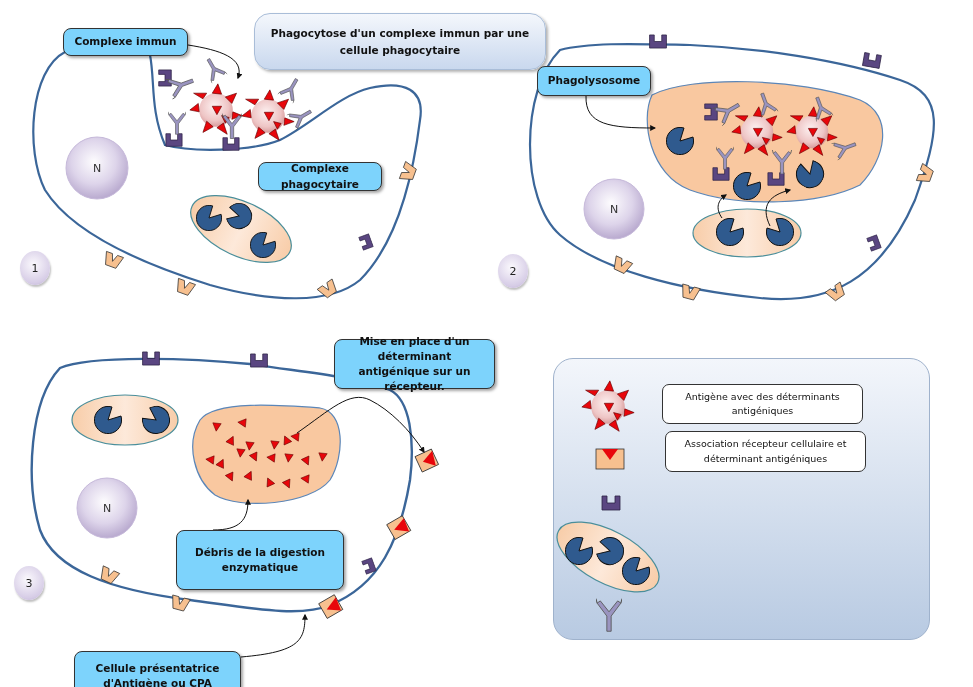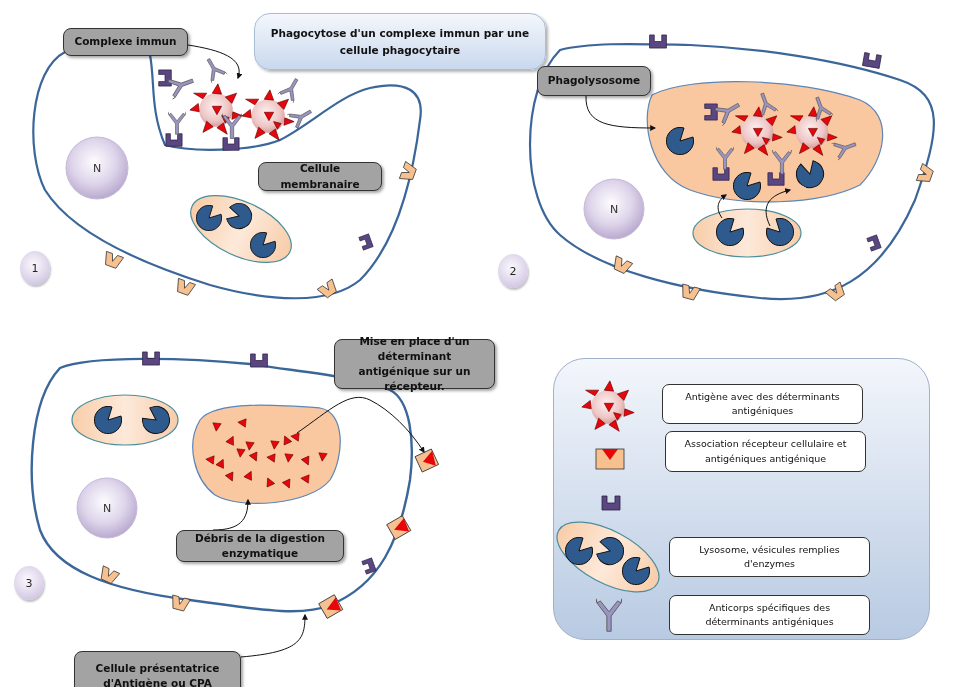--- a/index.html
+++ b/index.html
@@ -1,23 +1,23 @@
 <!DOCTYPE html>
 <html><head>
 <meta charset="utf-8">
 <style>
   html,body{margin:0;padding:0;background:#fff;}
   body{width:973px;height:687px;position:relative;overflow:hidden;font-family:"DejaVu Sans",sans-serif;}
   #art{position:absolute;left:0;top:0;}
-  .box{position:absolute;background:#a3a3a3;border:1.3px solid #333;border-radius:8px;box-shadow:2px 2px 3px rgba(0,0,0,.35);
+  .box{position:absolute;background:#7dd3fc;border:1.3px solid #333;border-radius:8px;box-shadow:2px 2px 3px rgba(0,0,0,.35);
        display:flex;align-items:center;justify-content:center;text-align:center;font-size:10.5px;font-weight:bold;color:#111;line-height:1.45;box-sizing:border-box;padding:2px 6px;}
   .title{position:absolute;left:254px;top:13px;width:292px;height:57px;border:1px solid #a9bdd8;border-radius:16px;
          background:linear-gradient(#f4f7fc,#c9d8ee);box-shadow:2px 2px 3px rgba(0,0,0,.3);display:flex;align-items:center;justify-content:center;
          text-align:center;font-size:10.5px;font-weight:bold;line-height:1.55;color:#111;box-sizing:border-box;padding:2px 8px;}
-  .legend{position:absolute;left:553px;top:358px;width:377px;height:282px;border:1.5px solid #9fb2cc;border-radius:32px;
+  .legend{position:absolute;left:553px;top:358px;width:377px;height:282px;border:1.5px solid #9fb2cc;border-radius:20px;
           background:linear-gradient(#f3f6fb,#b8cae2);box-sizing:border-box;}
   .lg{position:absolute;background:#fff;border:1.3px solid #333;border-radius:7px;display:flex;align-items:center;justify-content:center;
       text-align:center;font-size:9.5px;color:#111;line-height:1.5;box-sizing:border-box;padding:2px 6px;}
   .num{position:absolute;width:30px;height:34px;border-radius:50%;background:radial-gradient(circle at 45% 40%,#fbf9fd,#d6cce6 70%,#b6a8cc);
        box-shadow:1px 2px 2px rgba(0,0,0,.25);display:flex;align-items:center;justify-content:center;font-size:11px;color:#222;}
 </style>
 </head>
 <body>
 
 <svg id="art" width="973" height="687" viewBox="0 0 973 687">
@@ -189,24 +189,24 @@
     <path d="M297,433 C330,410 350,390 370,400 C390,410 410,430 424,452" fill="none" stroke="#111" marker-end="url(#arr)"></path>
     <path d="M213,530 C240,530 248,520 248,500" fill="none" stroke="#111" marker-end="url(#arr)"></path>
     <path d="M241,657 C300,652 305,640 305,615" fill="none" stroke="#111" marker-end="url(#arr)"></path>
   </g>
 
 </svg>
 
 <div class="title">Phagocytose d'un complexe immun par une cellule phagocytaire</div>
 
 <div class="box" style="left:63px;top:28px;width:125px;height:28px;">Complexe immun</div>
-<div class="box" style="left:258px;top:162px;width:124px;height:29px;">Cellule membranaire</div>
+<div class="box" style="left:258px;top:162px;width:124px;height:29px;">Complexe phagocytaire</div>
 <div class="box" style="left:537px;top:66px;width:114px;height:30px;">Phagolysosome</div>
 <div class="box" style="left:334px;top:339px;width:161px;height:50px;">Mise en place d'un déterminant antigénique sur un récepteur.</div>
-<div class="box" style="left:176px;top:530px;width:168px;height:32px;">Débris de la digestion enzymatique</div>
+<div class="box" style="left:176px;top:530px;width:168px;height:60px;">Débris de la digestion enzymatique</div>
 <div class="box" style="left:74px;top:651px;width:167px;height:50px;">Cellule présentatrice d'Antigène ou CPA</div>
 
 <div class="num" style="left:20px;top:251px;">1</div>
 <div class="num" style="left:498px;top:254px;">2</div>
 <div class="num" style="left:14px;top:566px;">3</div>
 
 <div class="legend">
   <svg width="110" height="300" style="position:absolute;left:2px;top:8px;">
     <use href="#antigen" x="24" y="12" width="56" height="56"></use>
     <g>
@@ -216,16 +216,14 @@
     <use href="#fcr" x="45" y="125" width="20" height="22"></use>
     <g>
       <ellipse cx="52" cy="190" rx="56" ry="26" transform="rotate(28 52 190)" fill="url(#vesG)" stroke="#4a8e9a" stroke-width="1.2"></ellipse>
       <use href="#enz" x="9" y="170" width="28" height="28"></use>
       <use href="#enz" x="40" y="170" width="28" height="28" transform="rotate(-120 54 184)"></use>
       <use href="#enz" x="66" y="190" width="28" height="28"></use>
     </g>
     <use href="#ab" x="40" y="225" width="26" height="46"></use>
   </svg>
   <div class="lg" style="left:108px;top:25px;width:201px;height:40px;">Antigène avec des déterminants antigéniques</div>
-  <div class="lg" style="left:111px;top:72px;width:201px;height:41px;">Association récepteur cellulaire et antigéniques antigénique</div>
-  <div class="lg" style="left:115px;top:178px;width:201px;height:40px;">Lysosome, vésicules remplies d'enzymes</div>
-  <div class="lg" style="left:115px;top:236px;width:201px;height:40px;">Anticorps spécifiques des déterminants antigéniques</div>
+  <div class="lg" style="left:111px;top:72px;width:201px;height:41px;">Association récepteur cellulaire et déterminant antigéniques</div>
 </div>
 
 </body></html>

